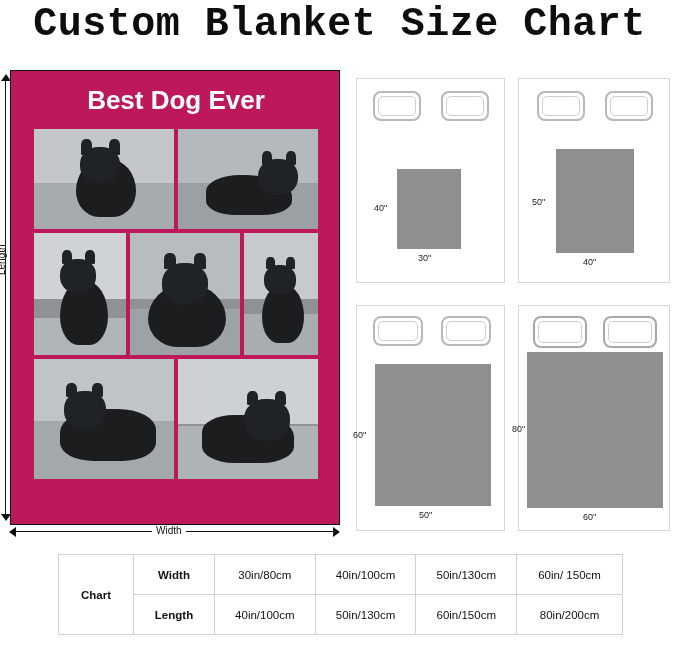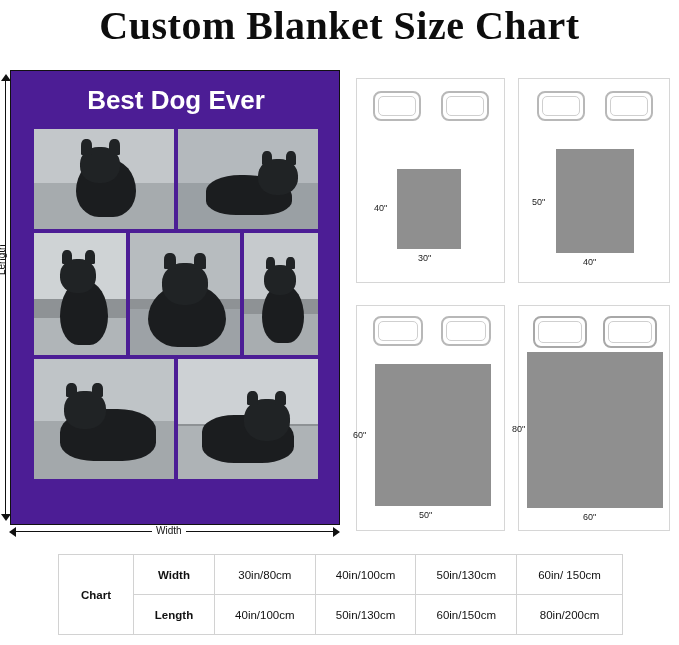--- a/index.html
+++ b/index.html
@@ -7,30 +7,30 @@
     width:679px;height:645px;
     background:#ffffff;
     font-family:"Liberation Sans", sans-serif;
     position:relative;
     overflow:hidden;
   }
   
   #title{
     position:absolute;left:0;top:2px;width:679px;
     text-align:center;
-    font-family:Liberation Serif, serif;
+    font-family:Liberation Mono, monospace;
     font-size:40px;
     font-weight:700;
     color:#0d0d0d;
     letter-spacing:0.5px;
   }
   
   #blanket{
     position:absolute;left:10px;top:70px;width:330px;height:455px;
-    background:#4c1d95;
+    background:#be185d;
     border:1px solid #111;
     box-sizing:border-box;
   }
   #blanket-caption{
     position:absolute;left:0;top:14px;width:330px;text-align:center;
     color:#ffffff;font-size:26px;font-weight:700;
     font-family:"Liberation Sans", sans-serif;
   }
   .photo{
     position:absolute;

